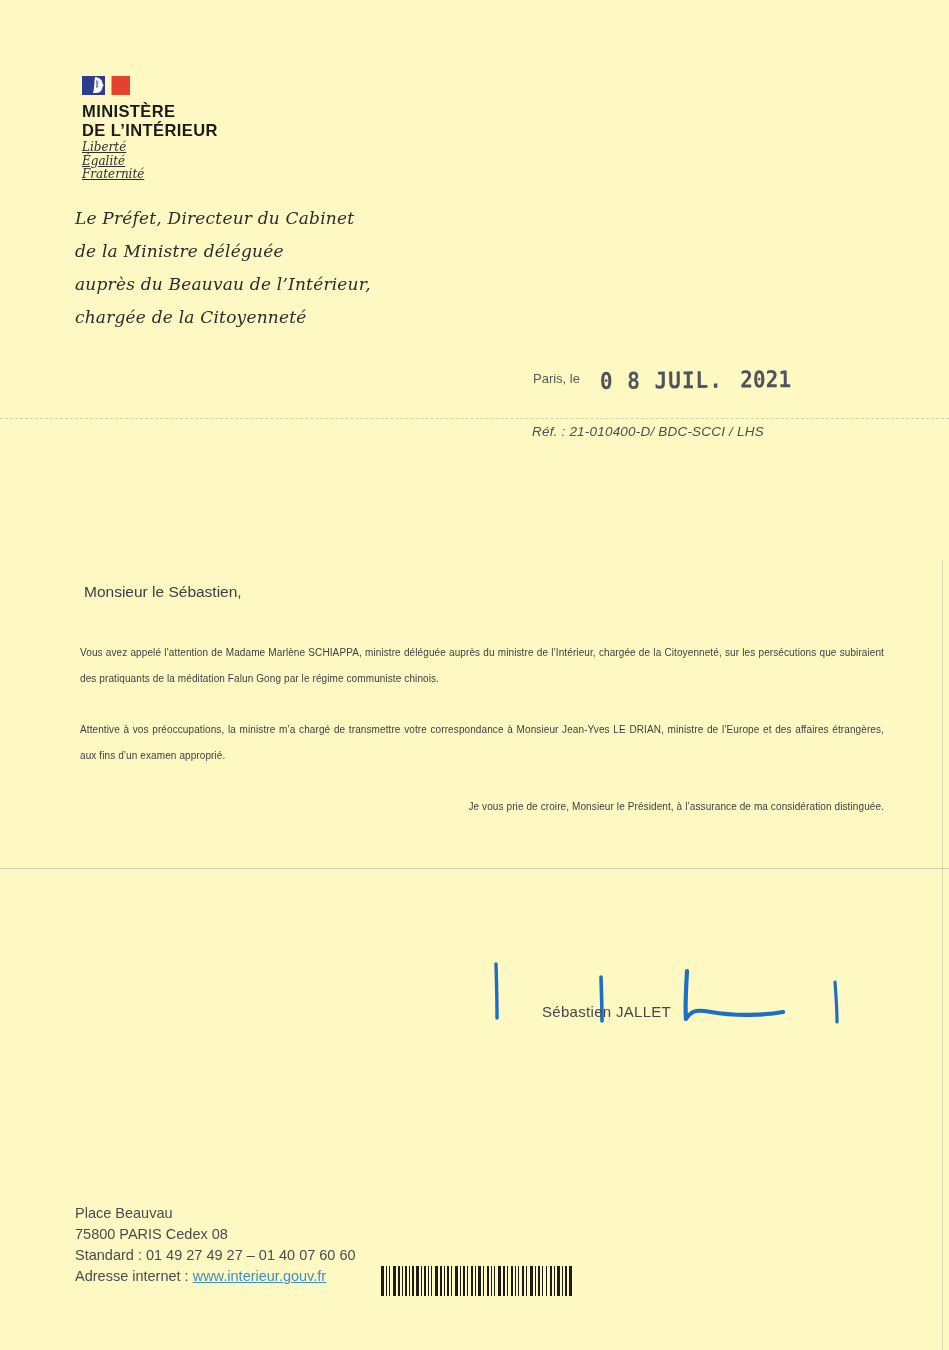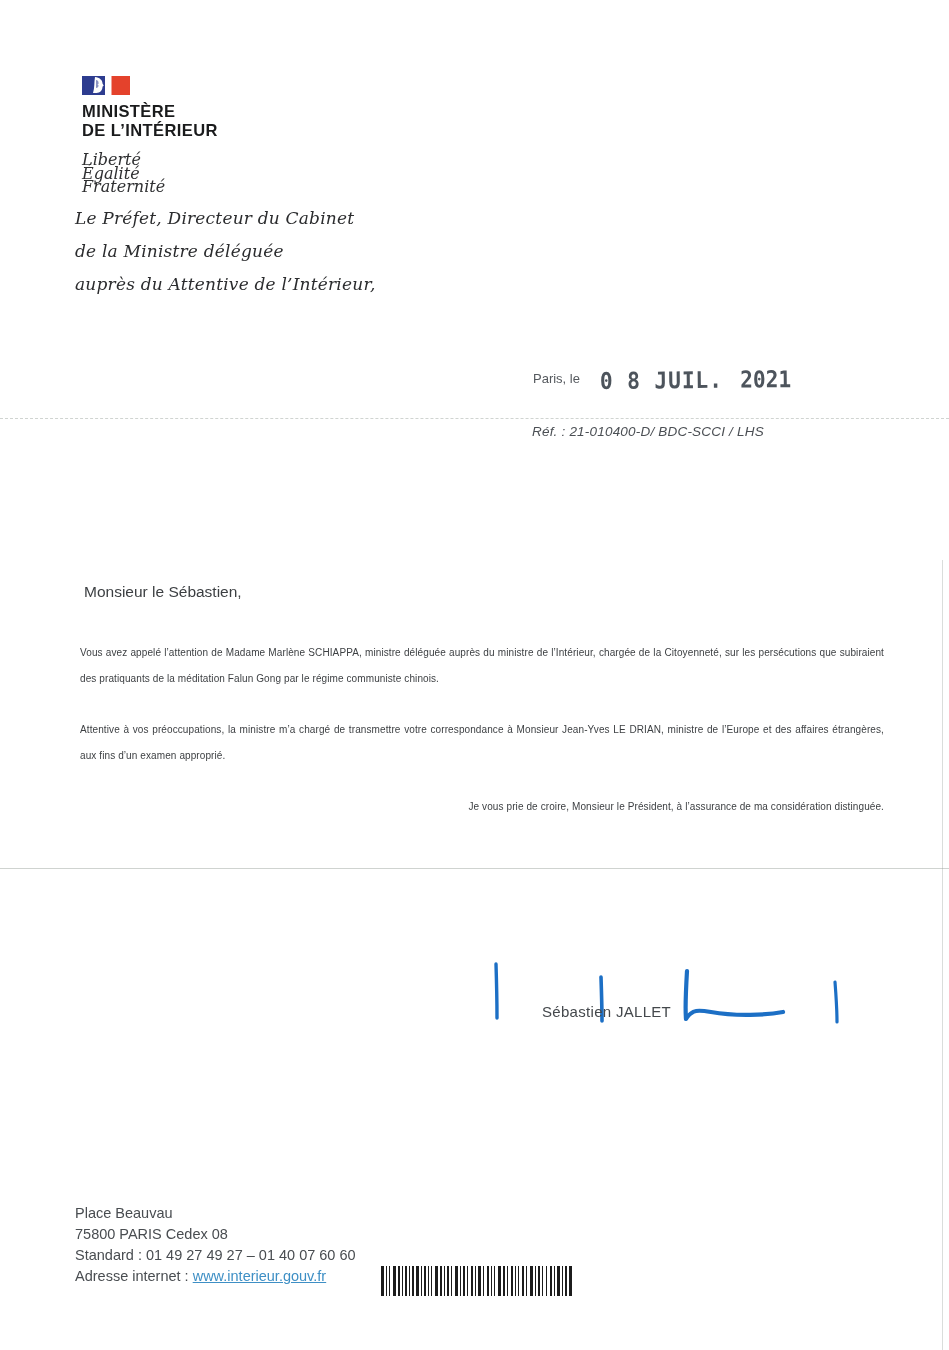--- a/index.html
+++ b/index.html
@@ -2,36 +2,36 @@
 <html><head>
 <meta charset="utf-8">
 <style>
   * { margin: 0; padding: 0; box-sizing: border-box; }
   html, body { background: #e8e8e8; }
   body { font-family: "Liberation Sans", sans-serif; }
   .page {
     position: relative;
     width: 949px; height: 1350px;
     margin: 0 auto;
-    background: #ffffff;
+    background: #fef9c3;
     overflow: hidden;
     color: #3c3f42;
   }
 
   
   .gov-logo { position: absolute; left: 82px; top: 76px; }
   .flag { display: block; width: 48px; height: 19px; position: relative; margin-bottom: 7px; }
   .ministry-name {
     font-weight: bold; color: #1a1b1c;
     font-size: 16.5px; line-height: 19px; letter-spacing: 0.4px;
   }
   .motto {
-    margin-top: 13px;
+    margin-top: 1px;
     font-family: "DejaVu Serif", serif; font-style: italic;
-    font-size: 16px; line-height: 13.5px; color: #2e2f31;
+    font-size: 12px; line-height: 13.5px; color: #2e2f31; text-decoration: underline;
   }
 
   
   .sender {
     position: absolute; left: 75px; top: 202px;
     font-family: "DejaVu Serif", serif; font-style: italic;
     font-size: 17px; line-height: 33px; color: #2b2c2e;
     letter-spacing: 0.2px;
   }
 
@@ -108,21 +108,22 @@
     <div class="motto">
       <div>Liberté</div>
       <div>Égalité</div>
       <div>Fraternité</div>
     </div>
   </div>
 
   <div class="sender">
     <div>Le Préfet, Directeur du Cabinet</div>
     <div>de la Ministre déléguée</div>
-    <div>auprès du Attentive de l’Intérieur,</div>
+    <div>auprès du Beauvau de l’Intérieur,</div>
+    <div>chargée de la Citoyenneté</div>
   </div>
 
 
   <div class="dateline">
     <span class="date-prefix">Paris, le</span>
     <span class="date-stamp">
       <span>0 8 JUIL.</span>
       <span class="stamp-year">2021</span>
     </span>
   </div>

